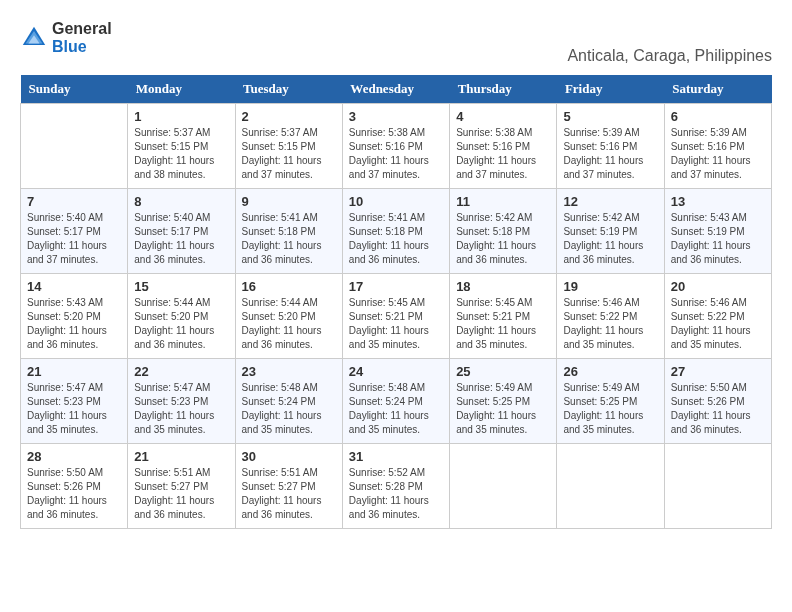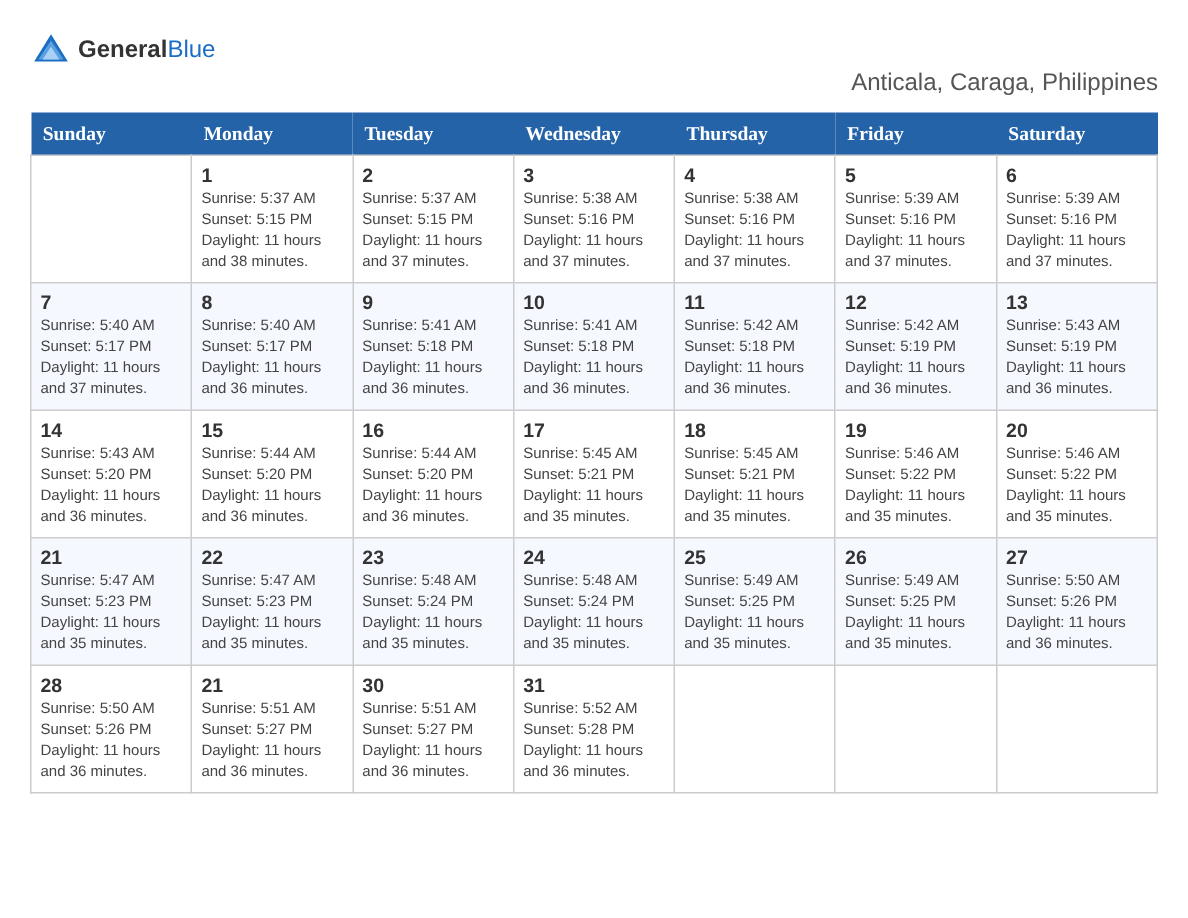--- a/index.html
+++ b/index.html
@@ -16,31 +16,31 @@
       align-items: flex-start;
       margin-bottom: 10px;
     }
     .logo {
       display: flex;
       align-items: center;
       gap: 4px;
     }
     .logo-text {
       display: flex;
-      flex-direction: row;
+      flex-direction: column;
       line-height: 1.1;
     }
     .logo-general {
       font-size: 16px;
       font-weight: bold;
       color: #333;
     }
     .logo-blue {
       font-size: 16px;
-      font-weight: normal;
+      font-weight: bold;
       color: #1a6fc4;
     }
     .logo-icon {
       width: 28px;
       height: 28px;
     }
     .title-area {
       text-align: right;
     }
     .month-title {

